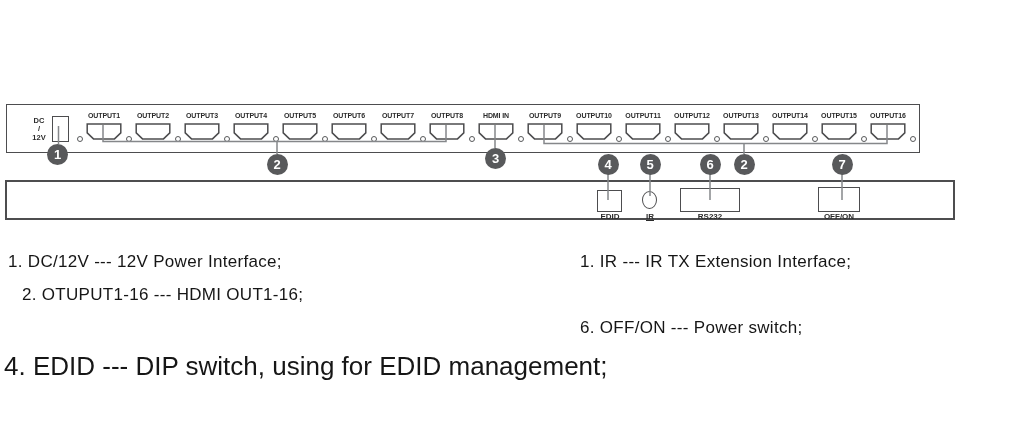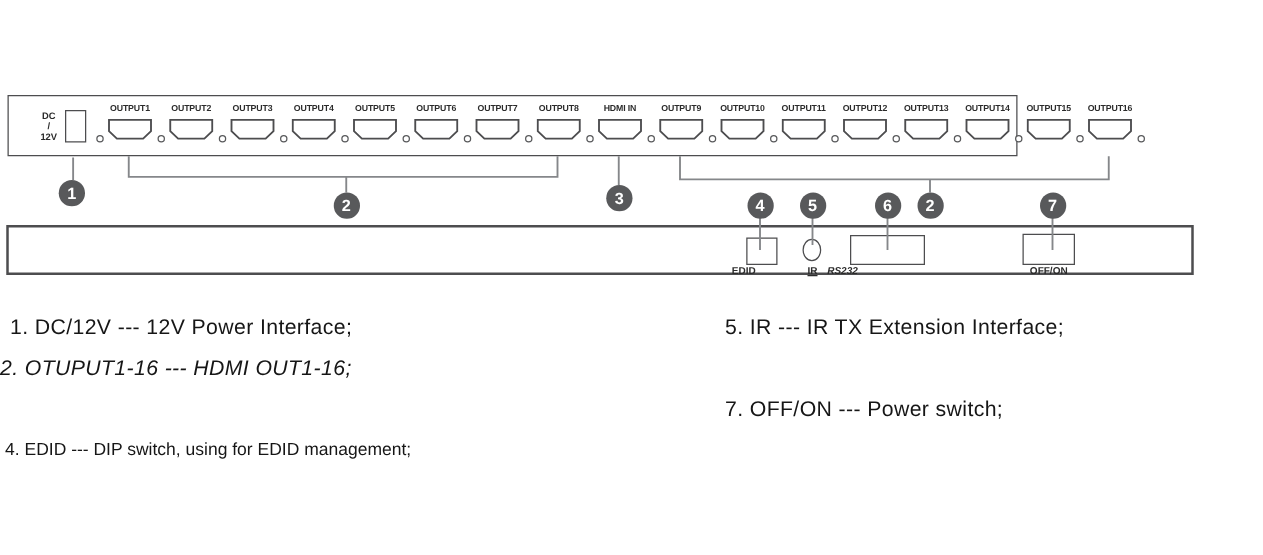--- a/index.html
+++ b/index.html
@@ -24,21 +24,21 @@
     white-space:nowrap;
   }
 
   
   .panel{
     position:absolute;
     background:#fff;
     border:1.6px solid var(--border,#4d4d4f);
     box-sizing:border-box;
   }
-  #front-panel{left:6px;top:76px;width:808px;height:49px;}
+  #front-panel{left:6px;top:104px;width:914px;height:49px;}
   #rear-panel{left:5px;top:180px;width:950px;height:40px;border-width:2px;}
 
   
   #dc-label{
     left:28px;top:100px;width:20px;
     font-size:7.5px;font-weight:bold;line-height:8.4px;
     text-align:center;color:#2b2b2b;
   }
   #dc-port{
     left:51px;top:100px;width:17px;height:26px;
@@ -90,21 +90,21 @@
   }
 
   
   .legend-item{
     position:absolute;
     font-size:17px;letter-spacing:0.3px;
     white-space:nowrap;color:#161616;
   }
   .note-line{
     position:absolute;
-    font-size:14px;letter-spacing:0;
+    font-size:26px;letter-spacing:0;
     white-space:nowrap;color:#161616;
   }
 
   #leader-svg{position:absolute;left:0;top:0;pointer-events:none;}
 </style>
 </head>
 <body>
 
 <div id="page">
 
@@ -240,23 +240,23 @@
         <div class="screw" style="left: 853.5px; top: 31px;"></div>
         <div class="screw" style="left: 902.5px; top: 31px;"></div>
       </div>
   </div>
 
   <div id="rear-panel" class="panel"></div>
   <div id="edid-switch" class="comp-rect"></div>
   <div id="ir-jack"></div>
   <div id="rs232-port" class="comp-rect"></div>
   <div id="power-switch" class="comp-rect"></div>
-  <div class="comp-label" style="left:580px;width:30px;">EDID</div>
+  <div class="comp-label" style="left:595px;width:30px;">EDID</div>
   <div class="comp-label" style="left:640px;width:20px;text-decoration:underline;">IR</div>
-  <div class="comp-label" style="left:656px;width:36px;font-style:italic;">RS232</div>
+  <div class="comp-label" style="left:692px;width:36px;">RS232</div>
   <div class="comp-label" style="left:821px;width:36px;">OFF/ON</div>
 
   <svg id="leader-svg" width="1010" height="240">
       <path d="M58.5,126 V144" fill="none" stroke="#85878a" stroke-width="1.5"></path>
       <path d="M103,125 V141.5 H446 V125" fill="none" stroke="#85878a" stroke-width="1.5"></path>
       <path d="M277,141.5 V154" fill="none" stroke="#85878a" stroke-width="1.5"></path>
       <path d="M495,125 V148" fill="none" stroke="#85878a" stroke-width="1.5"></path>
       <path d="M544,125 V143.5 H887 V125" fill="none" stroke="#85878a" stroke-width="1.5"></path>
       <path d="M744,143.5 V154" fill="none" stroke="#85878a" stroke-width="1.5"></path>
       <path d="M608,174 V200" fill="none" stroke="#85878a" stroke-width="1.5"></path>
@@ -269,17 +269,17 @@
       <div class="badge" style="left: 266.5px; top: 153.5px;">2</div>
       <div class="badge" style="left: 485px; top: 147.5px;">3</div>
       <div class="badge" style="left: 597.5px; top: 153.5px;">4</div>
       <div class="badge" style="left: 639.5px; top: 153.5px;">5</div>
       <div class="badge" style="left: 699.5px; top: 153.5px;">6</div>
       <div class="badge" style="left: 733.5px; top: 153.5px;">2</div>
       <div class="badge" style="left: 831.5px; top: 153.5px;">7</div>
     </div>
 
   <div class="legend-item" style="left:8px;top:252px;">1. DC/12V --- 12V Power Interface;</div>
-  <div class="legend-item" style="left:0;top:285px;font-style:italic;">2. OTUPUT1-16 --- HDMI OUT1-16;</div>
-  <div class="legend-item" style="left:580px;top:252px;">5. IR --- IR TX Extension Interface;</div>
-  <div class="legend-item" style="left:580px;top:318px;">7. OFF/ON --- Power switch;</div>
+  <div class="legend-item" style="left:22px;top:285px;">2. OTUPUT1-16 --- HDMI OUT1-16;</div>
+  <div class="legend-item" style="left:580px;top:252px;">1. IR --- IR TX Extension Interface;</div>
+  <div class="legend-item" style="left:580px;top:318px;">6. OFF/ON --- Power switch;</div>
   <div class="note-line" style="left:4px;top:351px;">4. EDID --- DIP switch, using for EDID management;</div>
 </div>
 
 </body></html>

